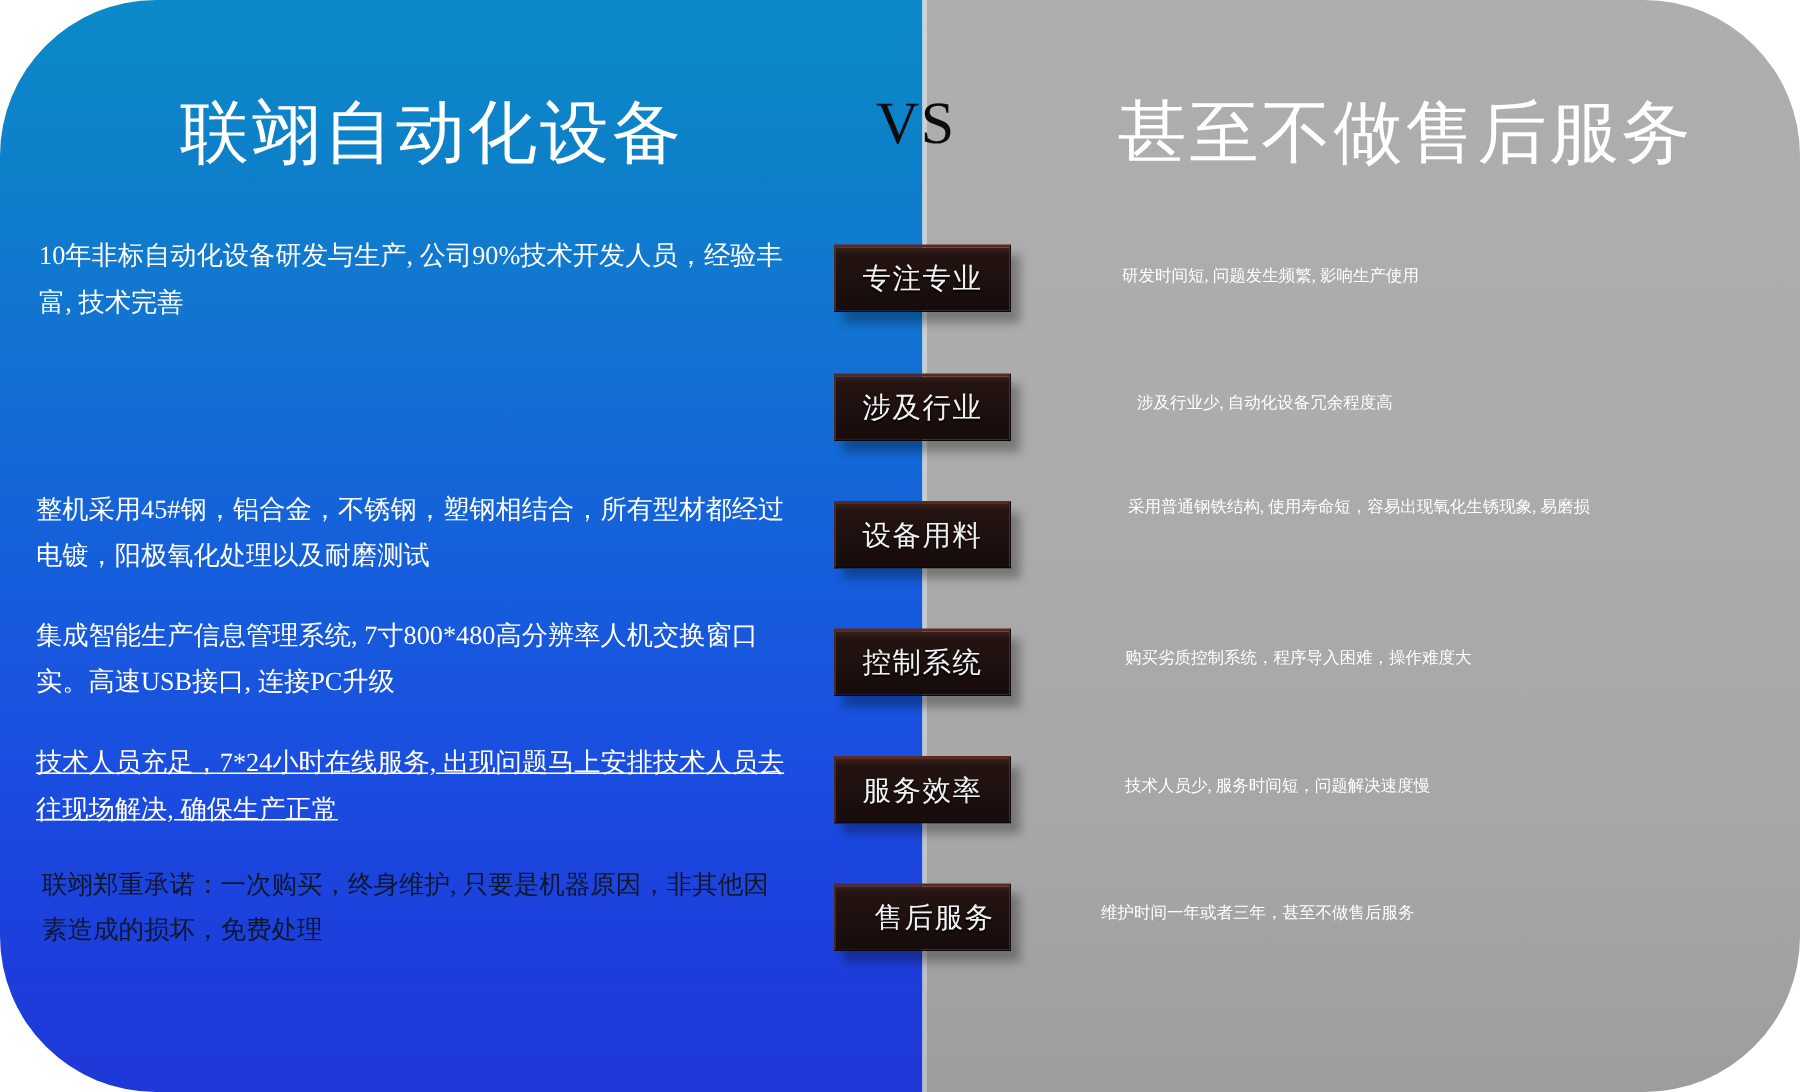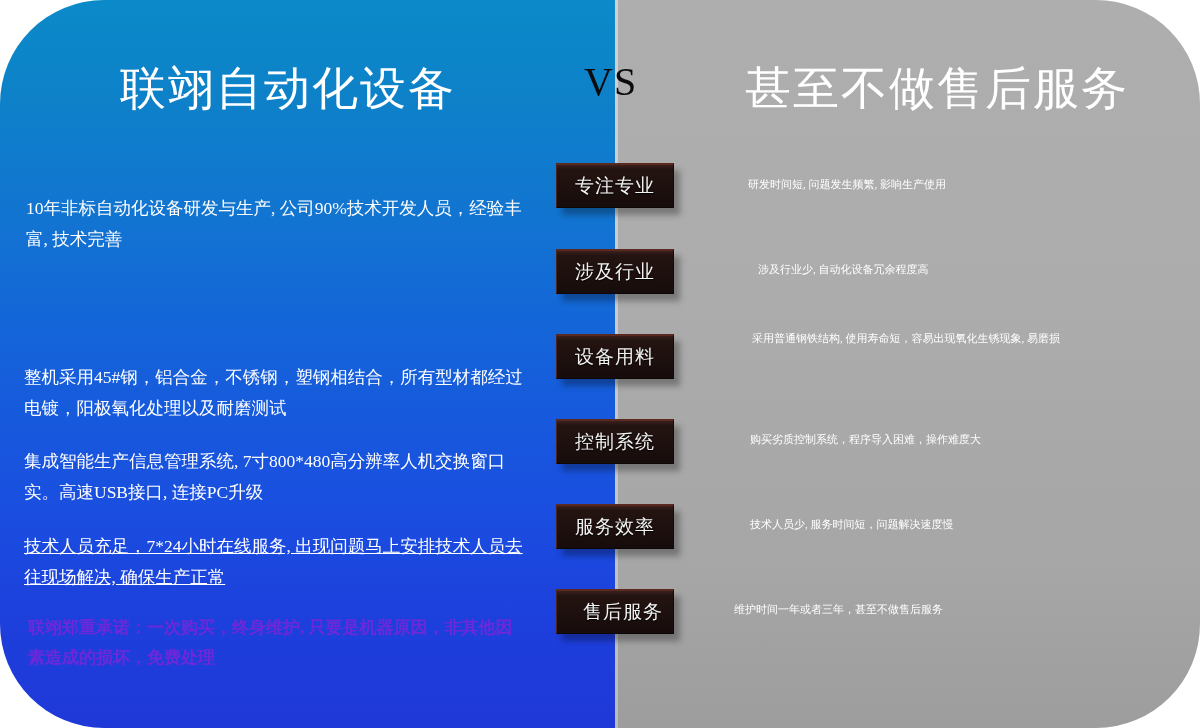--- a/index.html
+++ b/index.html
@@ -58,23 +58,22 @@
     z-index:6;
   }
 
   
   .left-row{
     position:absolute;left:26px;width:510px;
     color:#ffffff;
     font-size:17.5px;
     line-height:31px;
     font-family:"Liberation Serif","DejaVu Serif",serif;
-    margin-top:38px;
   }
-  .left-row.promise{color:#6d28d9;font-weight:bold;}
+  .left-row.promise{color:#0f172a;font-weight:normal;}
 
   
   .right-row{
     position:absolute;width:440px;
     color:#ffffff;
     font-size:11px;
     line-height:32px;
     font-family:"Liberation Serif","DejaVu Serif",serif;
   }
 

